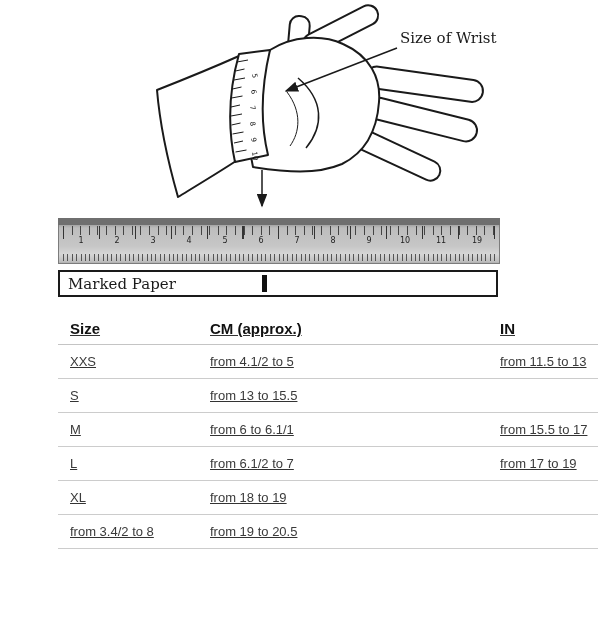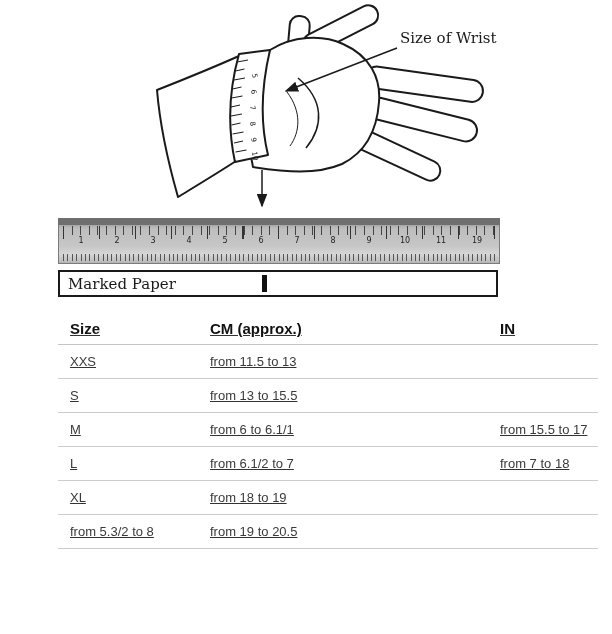--- a/index.html
+++ b/index.html
@@ -141,39 +141,40 @@
 
   <div class="size-table">
     <div class="st-row st-header">
       <span>Size</span>
       <span>CM (approx.)</span>
       <span>IN</span>
     </div>
 
     <div class="st-row">
       <span>XXS</span>
+      <span>from 4.1/2 to 5</span>
       <span>from 11.5 to 13</span>
     </div>
     <div class="st-row">
       <span>S</span>
       <span>from 13 to 15.5</span>
     </div>
     <div class="st-row">
       <span>M</span>
       <span>from 6 to 6.1/1</span>
       <span>from 15.5 to 17</span>
     </div>
     <div class="st-row">
       <span>L</span>
       <span>from 6.1/2 to 7</span>
-      <span>from 7 to 18</span>
+      <span>from 17 to 19</span>
     </div>
     <div class="st-row">
       <span>XL</span>
       <span>from 18 to 19</span>
     </div>
     <div class="st-row">
-      <span>from 5.3/2 to 8</span>
+      <span>from 3.4/2 to 8</span>
       <span>from 19 to 20.5</span>
     </div>
   </div>
 
 </div>
 
 </body></html>

